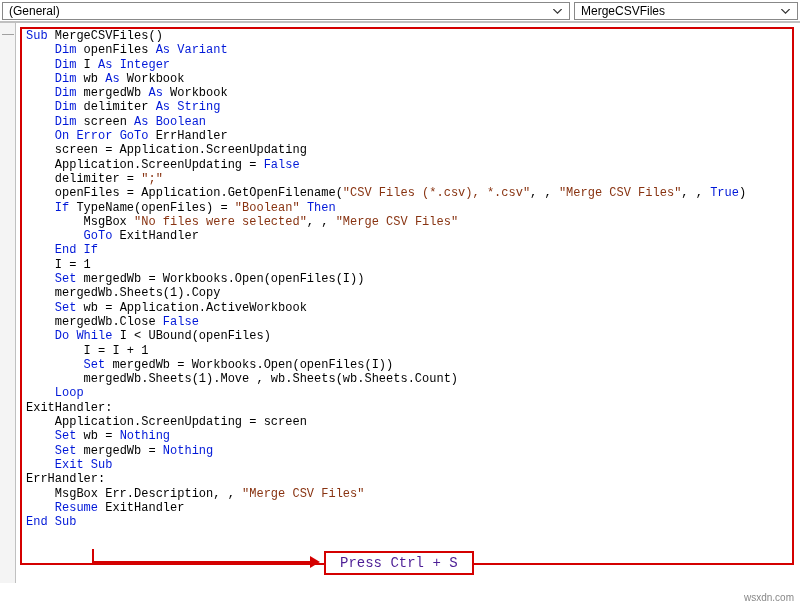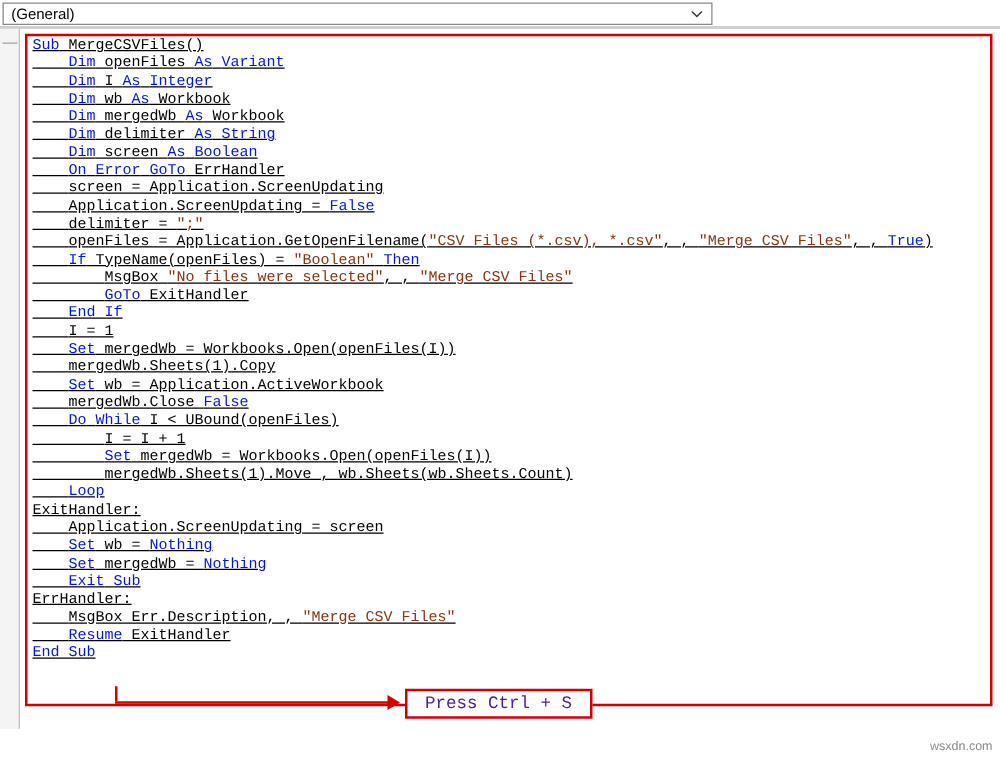--- a/index.html
+++ b/index.html
@@ -7,37 +7,45 @@
   .top-bar { display: flex; gap: 4px; padding: 2px 2px; border-bottom: 1px solid #c0c0c0; height: 22px; }
   .dropdown { flex: 1; display: flex; align-items: center; justify-content: space-between; border: 1px solid #888; background: #fff; padding: 0 4px 0 6px; height: 18px; font-size: 12px; }
   .dropdown.left { flex: 0 0 568px; }
   .dropdown.right { flex: 1; }
   .dropdown-arrow { width: 16px; height: 14px; display: flex; align-items: center; justify-content: center; }
   .dropdown-arrow svg { width: 9px; height: 5px; }
   .editor-wrap { display: flex; height: 561px; border-top: 1px solid #c0c0c0; }
   .gutter { width: 16px; background: #f4f4f4; border-right: 1px solid #c0c0c0; }
   .gutter-top { width: 12px; height: 10px; border-bottom: 1px solid #a0a0a0; margin: 2px auto 0; }
   .code-area { flex: 1; position: relative; }
-  .code-pane { border: 2px solid #d40000; margin: 4px 6px 0 4px; height: 538px; overflow: hidden; background: #fff; text-decoration: underline; }
+  .code-pane { border: 2px solid #d40000; margin: 4px 6px 0 4px; height: 538px; overflow: hidden; background: #fff; }
   pre.code { font-family: Consolas, "Courier New", monospace; font-size: 12px; line-height: 14.3px; white-space: pre; padding: 0 0 0 4px; color: #000; }
   .kw { color: #0018d8; }
   .str { color: #883311; }
   .arrow-row { position: absolute; left: 10px; bottom: 0; width: 100%; height: 22px; }
   .arrow-line { position: absolute; left: 66px; top: -12px; width: 2px; height: 12px; background: #d40000; }
   .arrow-horz { position: absolute; left: 66px; top: 0; width: 222px; height: 2px; background: #d40000; }
   .arrow-head { position: absolute; left: 284px; top: -5px; width: 0; height: 0; border-top: 6px solid transparent; border-bottom: 6px solid transparent; border-left: 10px solid #d40000; }
   .press-box { position: absolute; left: 298px; top: -10px; border: 2px solid #d40000; padding: 2px 14px; font-family: Consolas, "Courier New", monospace; font-size: 14px; color: #4c1d95; background: #fff; }
   .watermark { position: absolute; right: 6px; bottom: 4px; font-size: 10px; color: #888; }
 </style>
 </head>
 <body>
 
 <div class="top-bar">
   <div class="dropdown left">
     <span>(General)</span>
+    <span class="dropdown-arrow">
+      <svg viewBox="0 0 10 6">
+          <path d="M0 0 L5 5 L10 0" fill="none" stroke="#333" stroke-width="1.4"></path>
+        </svg>
+    </span>
+  </div>
+  <div class="dropdown right">
+    <span>MergeCSVFiles</span>
     <span class="dropdown-arrow">
       <svg viewBox="0 0 10 6">
           <path d="M0 0 L5 5 L10 0" fill="none" stroke="#333" stroke-width="1.4"></path>
         </svg>
     </span>
   </div>
 </div>
 
 <div class="editor-wrap">
   <div class="gutter">

